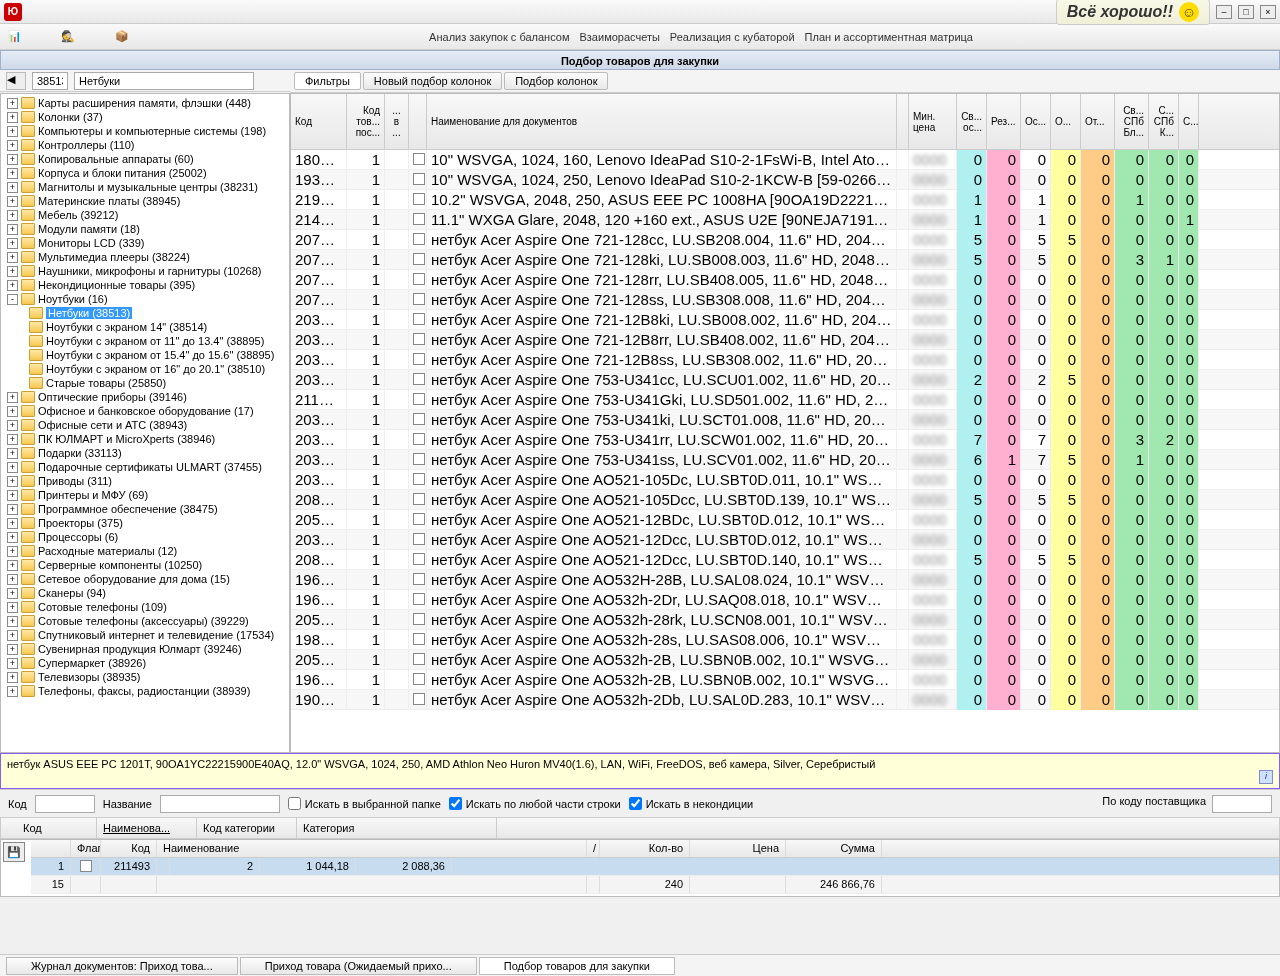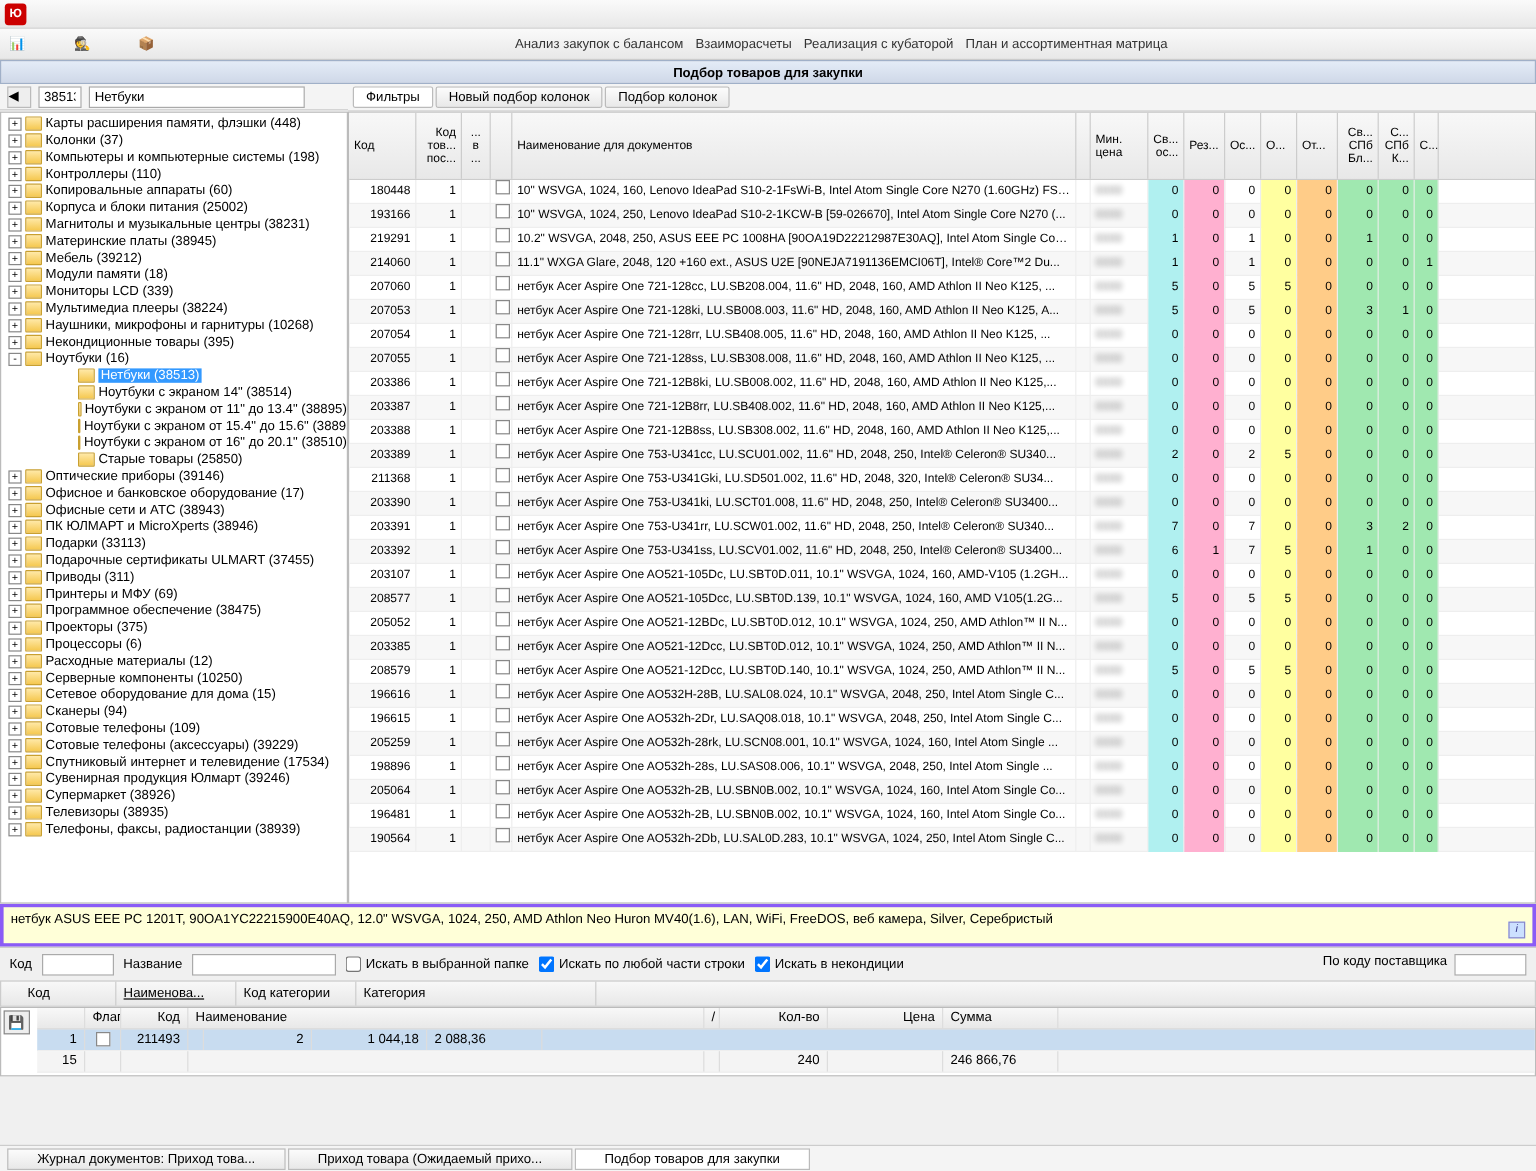--- a/index.html
+++ b/index.html
@@ -18,61 +18,70 @@
 .topinputs .btn { width: 20px; height: 18px; border: 1px solid #bbb; background: #eee; }
 .topinputs input { height: 18px; border: 1px solid #aaa; padding: 0 4px; font-size: 11px; }
 .tabbtns { display: flex; gap: 2px; padding: 2px 4px; background: #f4f4f4; border-bottom: 1px solid #ccc; }
 .tabbtn { border: 1px solid #bbb; background: linear-gradient(#fcfcfc,#e8e8e8); padding: 2px 10px; font-size: 11px; border-radius: 2px;}
 .tabbtn.active { background: #fff; }
 .mainarea { display: flex; height: 660px; }
 .tree { width: 290px; background: #fff; border: 1px solid #bbb; overflow-y: auto; overflow-x: hidden; font-size: 11px; padding: 2px 0;}
 .tree-item { display: flex; align-items: center; padding: 1px 0 1px 6px; white-space: nowrap; gap: 3px;}
 .tree-item .exp { width: 11px; height: 11px; border: 1px solid #888; text-align: center; line-height: 9px; font-size: 9px; background: #fff;}
 .tree-item .folder { width: 14px; height: 12px; background: linear-gradient(#ffe9a8,#f5c850); border: 1px solid #c9a030; border-radius: 1px;}
-.tree-item.child { padding-left: 64px; }
+.tree-item.child { padding-left: 28px; }
 .tree-item.sel span.lbl { background: #3399ff; color: #fff; padding: 0 2px;}
 .gridwrap { flex: 1; display: flex; flex-direction: column; border: 1px solid #bbb; background: #fff; }
 .gridhead { display: flex; background: linear-gradient(#f8f8f8,#e8e8e8); border-bottom: 1px solid #ccc; height: 56px; font-size: 10px; }
 .gridhead .col { border-right: 1px solid #ccc; padding: 4px 4px; display: flex; align-items: center; overflow: hidden;}
 .gridbody { flex: 1; overflow-y: scroll; overflow-x: auto;}
-.row { display: flex; height: 20px; border-bottom: 1px solid #eee; align-items: center; font-size: 10px;}
+.row { display: flex; height: 20px; border-bottom: 1px solid #eee; align-items: center; font-size: 15px;}
 .row:nth-child(even){ background: #f7f7f7;}
 .row .cell { border-right: 1px solid #eee; padding: 0 4px; overflow: hidden; white-space: nowrap; text-overflow: ellipsis; height: 20px; line-height: 20px;}
 .cb { width: 12px; height: 12px; border: 1px solid #888; background: #fff; display: inline-block;}
 .c-code{width:56px;text-align:right;} .c-kod2{width:38px;text-align:right;} .c-v{width:24px;text-align:center;} .c-chk{width:18px;text-align:center;padding:3px 0 0 3px;} .c-name{width:470px;} .c-fl{width:12px;} .c-min{width:48px;} .c-sv{width:30px;text-align:right;} .c-rez{width:34px;text-align:right;} .c-os{width:30px;text-align:right;} .c-o{width:30px;text-align:right;} .c-ot{width:34px;text-align:right;} .c-spb1{width:34px;text-align:right;} .c-spb2{width:30px;text-align:right;} .c-last{width:20px;text-align:right;}
 .bg-cyan{background:#b0f0f0;} .bg-pink{background:#ffb0d0;} .bg-yel{background:#ffffa0;} .bg-org{background:#ffcc88;} .bg-grn{background:#a0e8b0;}
-.descbar { background: #ffffd8; border: 3px solid #8b5cf6; padding: 4px 6px; height: 36px; font-size: 11px; display:flex; justify-content:space-between; align-items:flex-start;}
+.descbar { background: #ffffd8; border: 1px solid #8b5cf6; padding: 4px 6px; height: 36px; font-size: 11px; display:flex; justify-content:space-between; align-items:flex-start;}
 .descbar .info { width:14px; height:14px; border:1px solid #88c; background:#cce0ff; text-align:center; font-size:9px; font-style:italic; color:#338; align-self:flex-end;}
 .searchbar { background: #f0f0f0; padding: 4px 8px; display: flex; align-items: center; gap: 8px; border-top: 1px solid #ccc; height: 28px;}
 .searchbar label { font-size: 11px;}
 .searchbar input[type=text]{ border: 1px solid #aaa; height: 18px; width: 60px;}
 .searchbar .chk { display: flex; align-items: center; gap: 4px;}
 .searchbar .right { margin-left: auto; display:flex; align-items:flex-start; gap:6px;}
 .bottomgrid1 { height: 22px; background: linear-gradient(#f8f8f8,#e8e8e8); border: 1px solid #ccc; display: flex; font-size: 11px;}
 .bottomgrid1 .col { border-right: 1px solid #ccc; padding: 4px 6px;}
 .cartarea { display:flex; height: 58px; border: 1px solid #bbb; background:#fff;}
 .cartarea .savecol { width: 30px; display:flex; flex-direction:column; }
 .savebtn { width:22px; height:20px; border:1px solid #888; background:#eee; margin:2px; display:flex;align-items:center;justify-content:center;}
 .carttbl { flex:1; font-size:11px;}
 .carthead { display:flex; background:linear-gradient(#f8f8f8,#e8e8e8); height:18px; border-bottom:1px solid #ccc;}
 .carthead .c, .cartrow .c { border-right:1px solid #ddd; padding:2px 6px; overflow:hidden;}
 .cartrow { display:flex; height:18px; border-bottom:1px solid #eee;}
 .cartrow.sel { background:#c8dcf0;}
 .cartrow.tot { background:#f4f4f4; font-weight:normal;}
-.cc-n{width:40px;text-align:right;} .cc-fl{width:30px;text-align:center;} .cc-code{width:56px;text-align:right;} .cc-name{width:430px;} .cc-sl{width:10px;} .cc-qty{width:90px;text-align:right;} .cc-price{width:96px;text-align:right;} .cc-sum{width:96px;text-align:left;}
+.cc-n{width:40px;text-align:right;} .cc-fl{width:30px;text-align:center;} .cc-code{width:56px;text-align:right;} .cc-name{width:430px;} .cc-sl{width:10px;} .cc-qty{width:90px;text-align:right;} .cc-price{width:96px;text-align:right;} .cc-sum{width:96px;text-align:right;}
 .statusbar { position:absolute; bottom:0; left:0; right:0; height: 22px; background: #f4f4f4; border-top: 1px solid #ccc; display: flex; align-items: center; padding: 0 6px; gap: 2px; font-size: 11px;}
 .statusbar .tab { border: 1px solid #bbb; padding: 2px 24px; background: linear-gradient(#fcfcfc,#e8e8e8);}
 .statusbar .tab.active { background:#fff;}
 .blur { color: transparent; text-shadow: 0 0 4px #888; user-select:none;}
 </style>
 </head>
 <body>
 
 <div class="menubar">
   <div class="logo">Ю</div>
+  <div class="right">
+    <div class="banner">
+      <span>Всё хорошо!!</span>
+      <span class="smile">☺</span>
+    </div>
+    <div class="winbtn">–</div>
+    <div class="winbtn">□</div>
+    <div class="winbtn">×</div>
+  </div>
 </div>
 
 <div class="toolbar2">
   <span>📊</span>
   <span>🕵️</span>
   <span>📦</span>
   <div class="links" id="toolbar-links">
       <span>Анализ закупок с балансом</span>
       <span>Взаиморасчеты</span>
       <span>Реализация с кубаторой</span>

